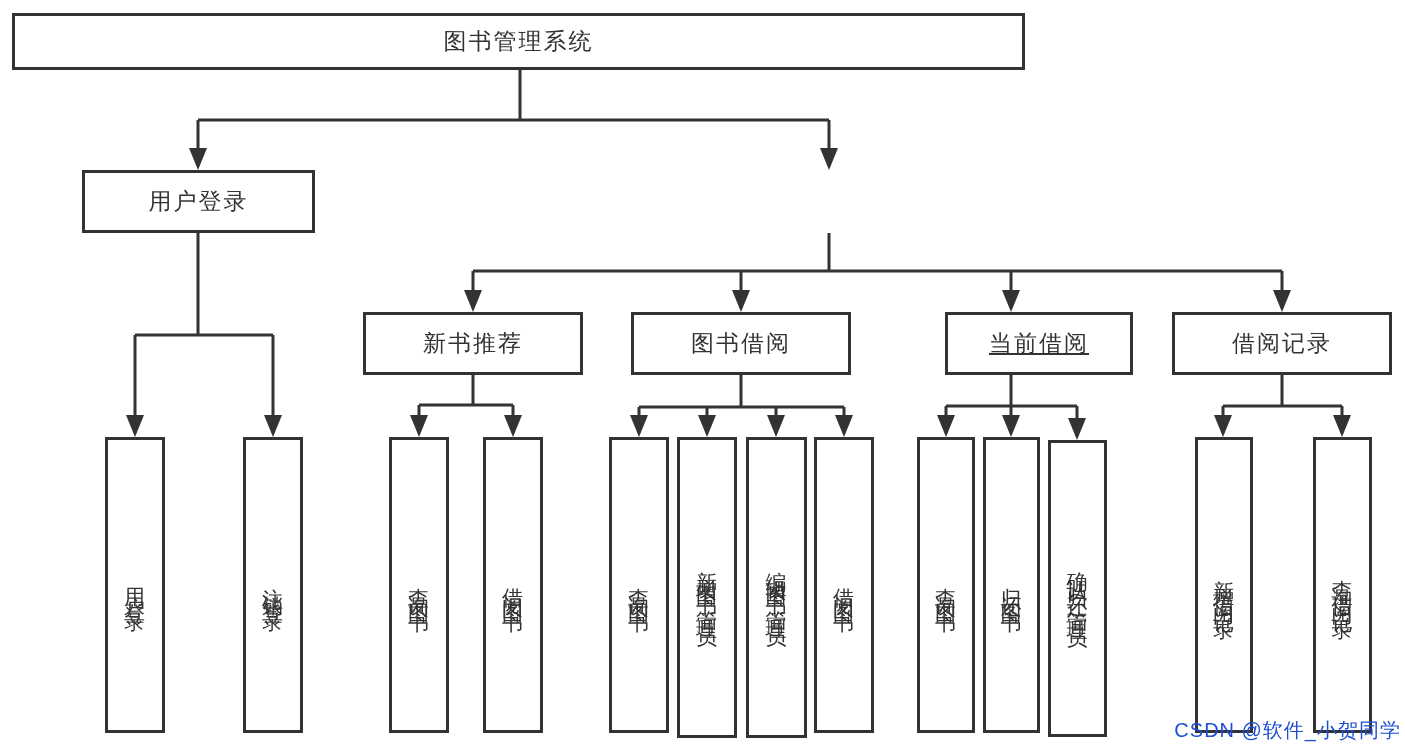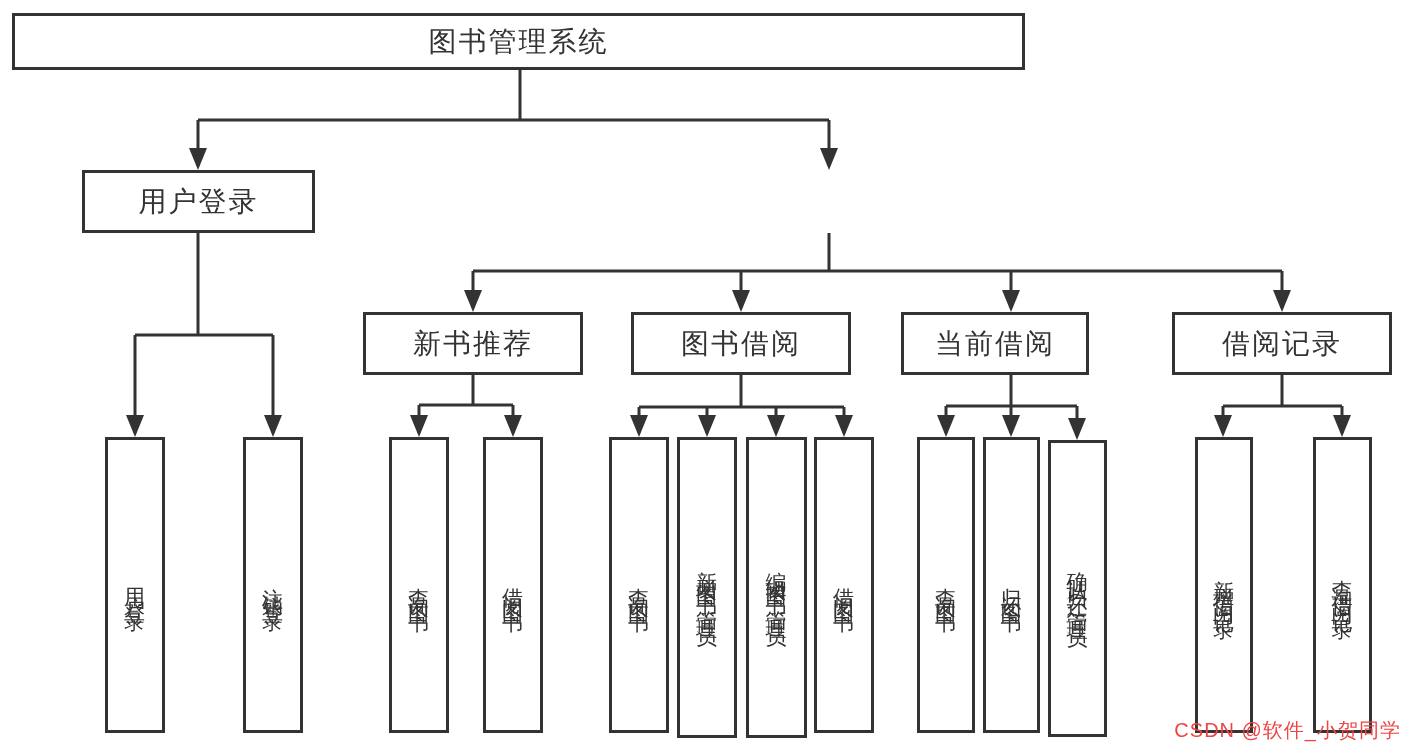--- a/index.html
+++ b/index.html
@@ -21,39 +21,39 @@
     width: 1405px; height: 747px;
   }
   .box {
     position: absolute;
     border: 3px solid #333333;
     background: #ffffff;
     display: flex;
     align-items: center;
     justify-content: center;
     color: #333333;
-    font-size: 28px;
+    font-size: 23px;
     letter-spacing: 2px;
     text-align: center;
     z-index: 2;
   }
   .box.v {
     writing-mode: vertical-rl;
     text-orientation: mixed;
     font-size: 21px;
     letter-spacing: 8px;
     line-height: 1;
     padding-top: 4px;
   }
   .watermark {
     position: absolute;
     right: 4px;
     bottom: 3px;
     font-size: 20px;
-    color: #ef4444;
+    color: #1d4ed8;
     letter-spacing: 1px;
     z-index: 3;
     white-space: nowrap;
   }
 </style>
 </head>
 <body>
 
 <div class="canvas">
 
@@ -96,21 +96,21 @@
       <polygon points="1333,415 1351,415 1342,437"></polygon>
     </g>
   </svg>
 
   <div class="box" style="left:12px; top:13px; width:1013px; height:57px;">图书管理系统</div>
 
   <div class="box" style="left:82px; top:170px; width:233px; height:63px;">用户登录</div>
 
   <div class="box" style="left:363px; top:312px; width:220px; height:63px;text-align:right;">新书推荐</div>
   <div class="box" style="left:631px; top:312px; width:220px; height:63px;">图书借阅</div>
-  <div class="box" style="left:901px; top:312px; width:188px; height:63px;">当前借阅</div>
+  <div class="box" style="left:945px; top:312px; width:188px; height:63px;text-decoration:underline;">当前借阅</div>
   <div class="box" style="left:1172px; top:312px; width:220px; height:63px;">借阅记录</div>
 
   <div class="box v" style="left:105px; top:437px; width:60px; height:296px;">用户登录</div>
   <div class="box v" style="left:243px; top:437px; width:60px; height:296px;">注销登录</div>
 
   <div class="box v" style="left:389px; top:437px; width:60px; height:296px;">查询图书</div>
   <div class="box v" style="left:483px; top:437px; width:60px; height:296px;">借阅图书</div>
 
   <div class="box v" style="left:609px; top:437px; width:60px; height:296px;">查询图书</div>
   <div class="box v" style="left:677px; top:437px; width:60px; height:301px;">新增图书（管理员）</div>

